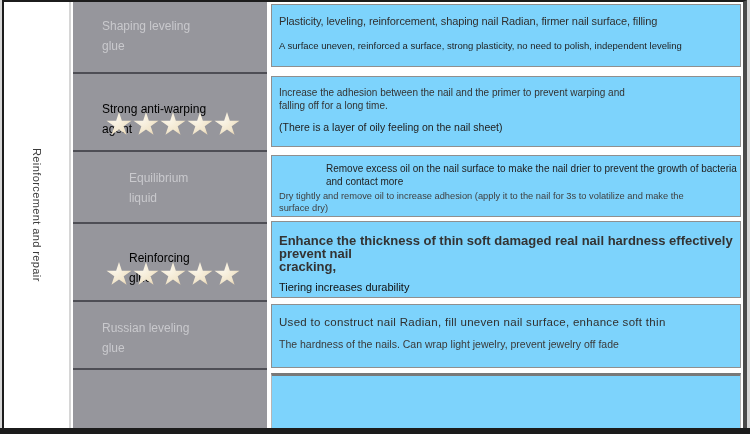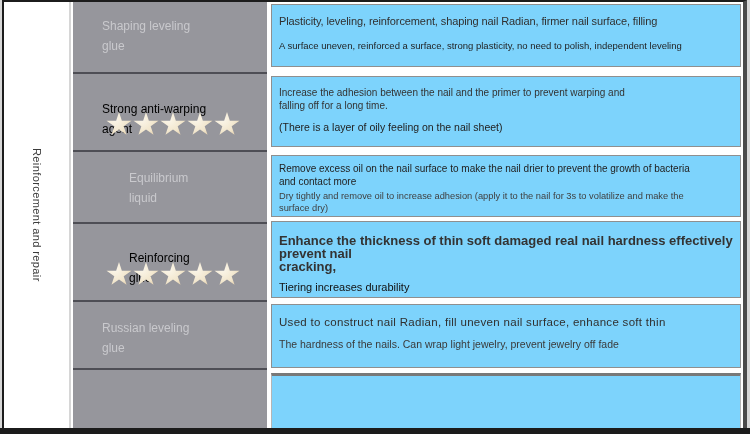--- a/index.html
+++ b/index.html
@@ -65,21 +65,21 @@
   
   .c1 { top:2px;   height:63px; padding:10px 2px 0 7px; }
   .c1 .primary   { font-size:11px; letter-spacing:-0.1px; color:#303030; }
   .c1 .secondary { font-size:9.5px; margin-top:13px; color:#1f1f1f; }
 
   .c2 { top:74px;  height:71px; padding:9px 2px 0 7px; }
   .c2 .primary   { font-size:10px; line-height:13px; color:#333333; }
   .c2 .secondary { font-size:10.5px; margin-top:9px; color:#222222; }
 
   .c3 { top:153px; height:62px; padding:6px 2px 0 7px; }
-  .c3 .primary   { font-size:10px; line-height:13px; color:#222222; }
+  .c3 .primary   { font-size:10px; line-height:13px; color:#222222;margin-left:47px; }
   .c3 .secondary { font-size:9.3px; line-height:12px; margin-top:2px; color:#3f3f3f; }
 
   .c4 { top:219px; height:77px; padding:12px 2px 0 7px; }
   .c4 .primary   { font-size:13px; line-height:13px; color:#333333;font-weight:bold; }
   .c4 .secondary { font-size:11px; margin-top:8px; color:#111111; }
 
   .c5 { top:302px; height:64px; padding:11px 2px 12px 7px; }
   .c5 .primary   { font-size:11.5px; letter-spacing:0.3px; color:#303030; }
   .c5 .secondary { font-size:10.5px; margin-top:10px; color:#3a3a3a; }
 

